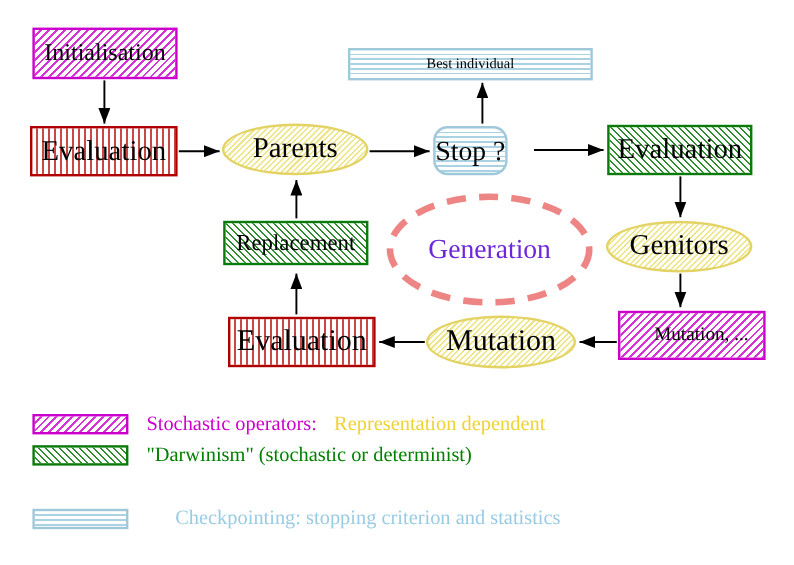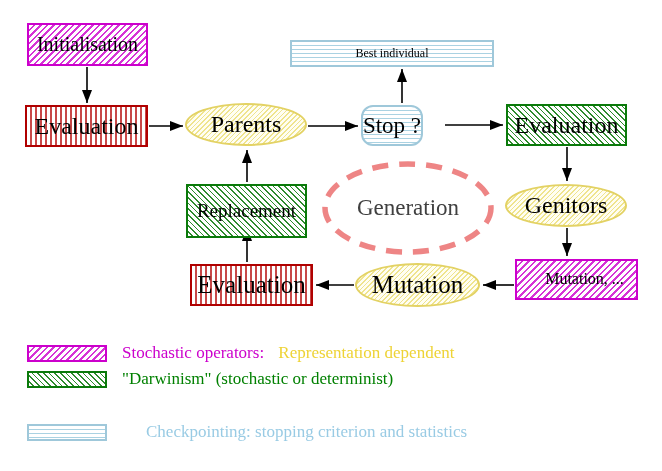--- a/index.html
+++ b/index.html
@@ -23,24 +23,24 @@
   #n-eval-top{left:25px;top:105px;width:123px;height:42px;font-size:24px;}
   #n-parents{left:185px;top:103px;width:122px;height:43px;font-size:24px;}
   #n-stop{left:361px;top:105px;width:62px;height:41px;font-size:23px;border-radius:12px;}
   #n-best{left:290px;top:40px;width:204px;height:27px;font-size:12px;}
   #n-selection{left:506px;top:104px;width:121px;height:42px;font-size:24px;}
   #n-genitors{left:505px;top:184px;width:122px;height:43px;font-size:24px;}
   #n-crossover{left:515px;top:259px;width:123px;height:41px;font-size:16px;flex-direction:column;line-height:1.18;}
   #n-crossover .l2{padding-left:16px;}
   #n-offspring{left:355px;top:263px;width:125px;height:44px;font-size:25px;}
   #n-eval-bottom{left:190px;top:264px;width:123px;height:42px;font-size:25px;}
-  #n-replacement{left:186px;top:184px;width:121px;height:54px;font-size:19px;}
+  #n-replacement{left:186px;top:184px;width:121px;height:37px;font-size:19px;}
   #generation-label{
     position:absolute;left:323px;top:195px;width:170px;text-align:center;
-    color:#404040;font-size:23px;
+    color:#6d28d9;font-size:23px;
   }
   
   .legend-row{position:absolute;left:27px;display:flex;align-items:center;height:18px;}
   #lg-1{top:344px;} #lg-2{top:370px;} #lg-3{top:396px;} #lg-4{top:423px;gap:24px;}
   .swatch{width:80px;height:17px;box-sizing:border-box;margin-right:15px;flex:none;}
   .legend-text{font-size:17px;white-space:nowrap;}
   .t-magenta{color:#cc00cc;}
   .t-gold{color:#eed335;margin-left:10px;}
   .t-green{color:#008000;}
   .t-red{color:#bb0000;}

